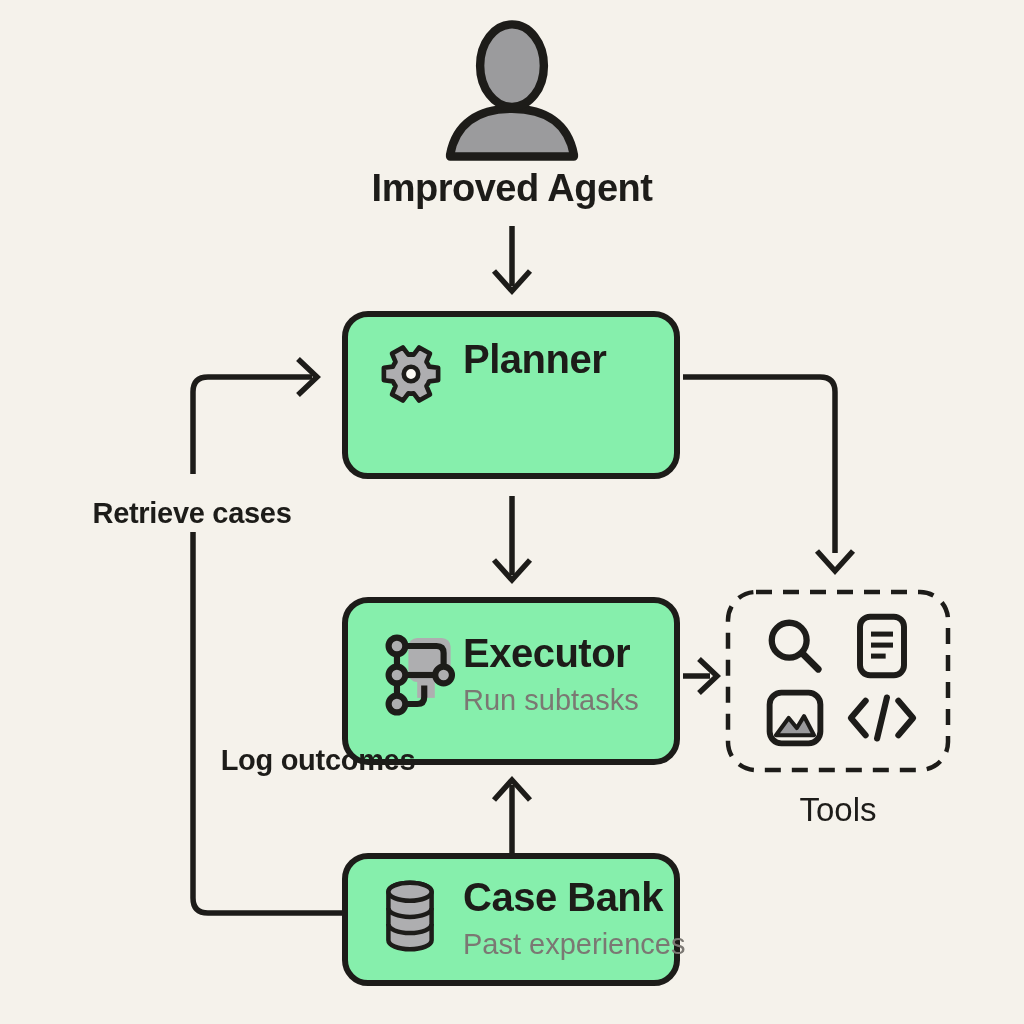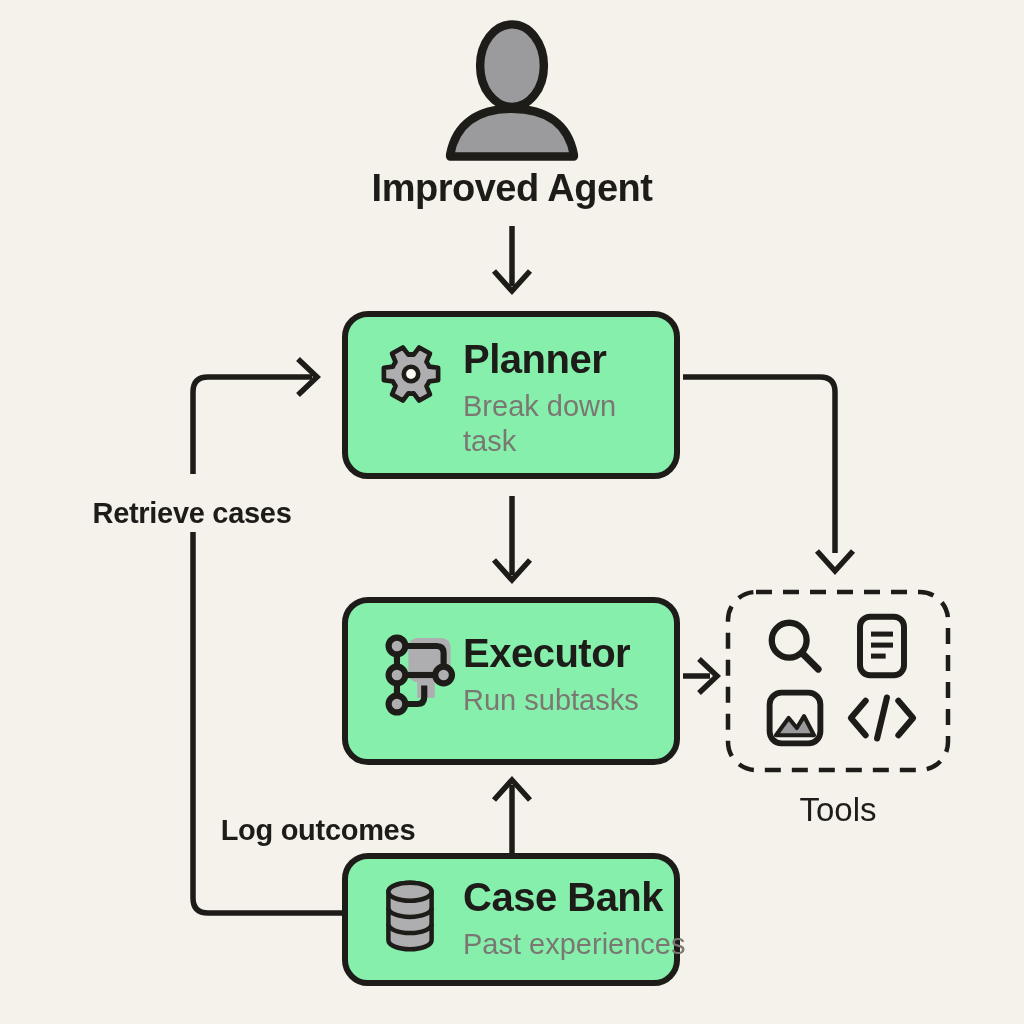--- a/index.html
+++ b/index.html
@@ -31,21 +31,21 @@
   .node-subtitle.nowrap{white-space:nowrap;}
   .agent-label{
     position:absolute;left:312px;top:167px;width:400px;
     text-align:center;font-size:38px;font-weight:bold;letter-spacing:-0.5px;
   }
   .edge-label{
     position:absolute;font-size:29px;font-weight:600;color:#1d1c19;
     text-align:center;letter-spacing:-0.3px;
   }
   .edge-label.retrieve{left:42px;top:497px;width:300px;}
-  .edge-label.log{left:168px;top:814px;width:300px;}
+  .edge-label.log{left:168px;top:744px;width:300px;}
   .tools-box{position:absolute;left:725px;top:589px;width:226px;height:184px;}
   .tools-grid{
     position:absolute;inset:0;
     display:grid;grid-template-columns:1fr 1fr;grid-template-rows:1fr 1fr;
     padding:24px 30px;box-sizing:border-box;
     justify-items:center;align-items:center;column-gap:8px;row-gap:6px;
   }
   .tools-label{
     position:absolute;left:725px;top:791px;width:226px;
     text-align:center;font-size:33px;font-weight:500;color:#1d1c19;
@@ -101,21 +101,20 @@
 
   <div class="node" style="left:342px;top:311px;width:338px;height:168px;">
     <span class="node-icon" style="left:30px;top:24px;">
       <svg viewBox="0 0 64 64" width="66" height="66">
         <path d="M49.6 24.9 L58.3 25.9 L58.3 38.1 L49.6 39.1 L48.5 41.5 L47.0 43.7 L50.4 51.8 L39.9 57.8 L34.6 50.8 L32 51 L29.4 50.8 L24.1 57.8 L13.6 51.8 L17.0 43.7 L15.6 41.5 L14.4 39.1 L5.7 38.1 L5.7 25.9 L14.4 24.9 L15.6 22.5 L17.0 20.3 L13.6 12.2 L24.1 6.2 L29.4 13.2 L32 13 L34.6 13.2 L39.9 6.2 L50.4 12.2 L47.0 20.3 L48.5 22.5 Z" fill="#aeaeb0" stroke="#1d1c19" stroke-width="4.5" stroke-linejoin="round"></path>
         <circle cx="32" cy="32" r="7" fill="#fcfaf4" stroke="#1d1c19" stroke-width="4.5"></circle>
       </svg>
     </span>
     <div class="node-text" style="top:20px;">
       <div class="node-title">Planner</div>
-      <div class="node-subtitle wrap">Break down task</div>
     </div>
   </div>
 
   <div class="node" style="left:342px;top:597px;width:338px;height:168px;">
     <span class="node-icon" style="left:32px;top:28px;">
       <svg viewBox="0 0 100 100" width="92" height="88">
         <rect x="30" y="8" width="48" height="50" rx="10" fill="#aeaeb0"></rect>
         <rect x="40" y="52" width="20" height="24" fill="#aeaeb0"></rect>
         <path d="M26 17 H62 Q70 17 70 25 V41" fill="none" stroke="#1d1c19" stroke-width="7"></path>
         <path d="M17 26 V74" fill="none" stroke="#1d1c19" stroke-width="7"></path>

